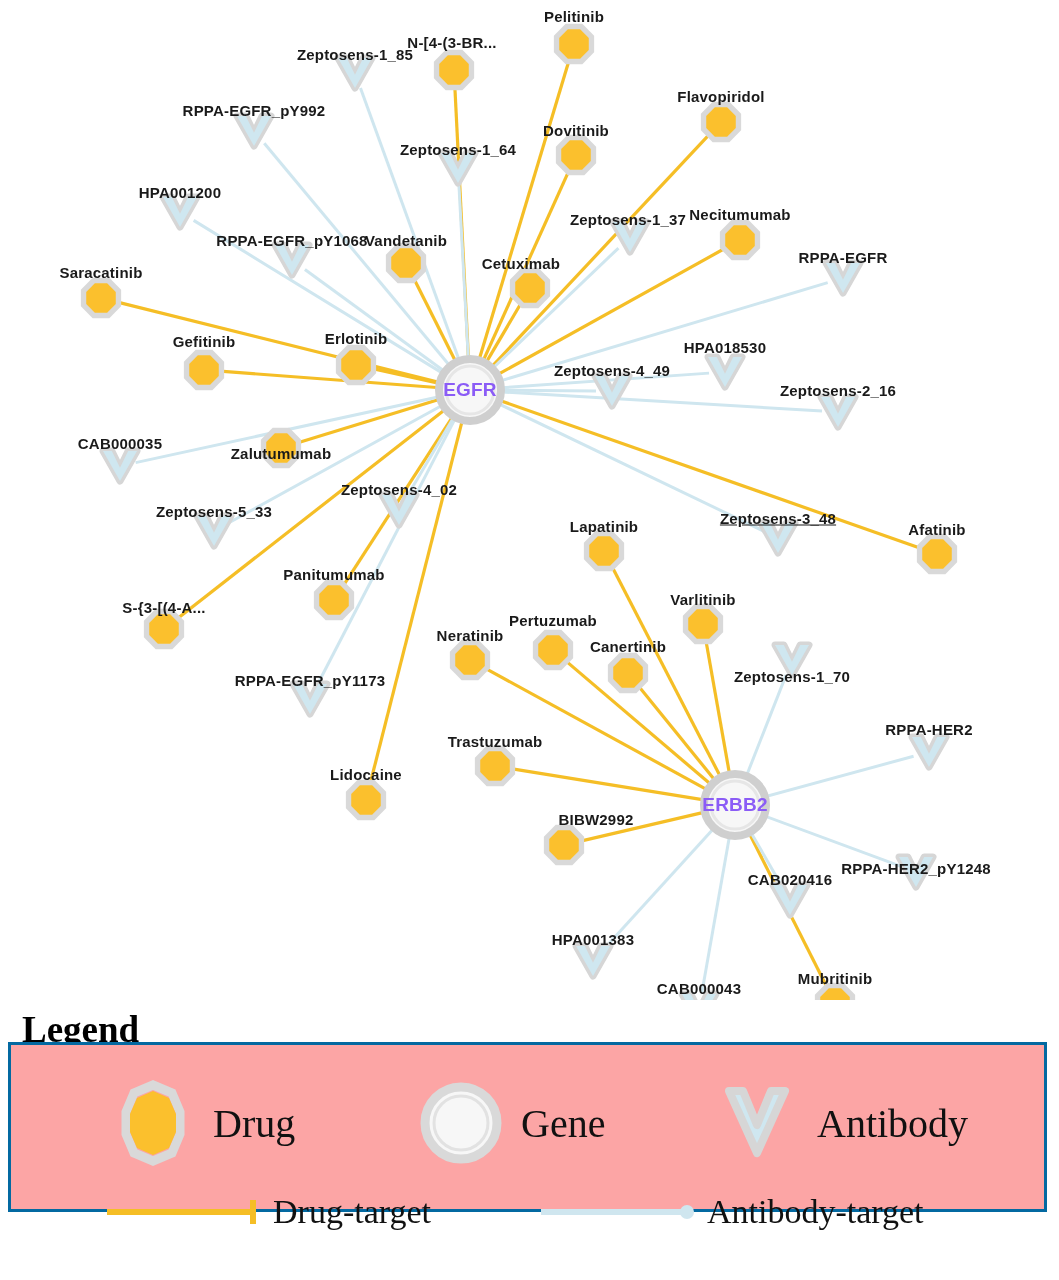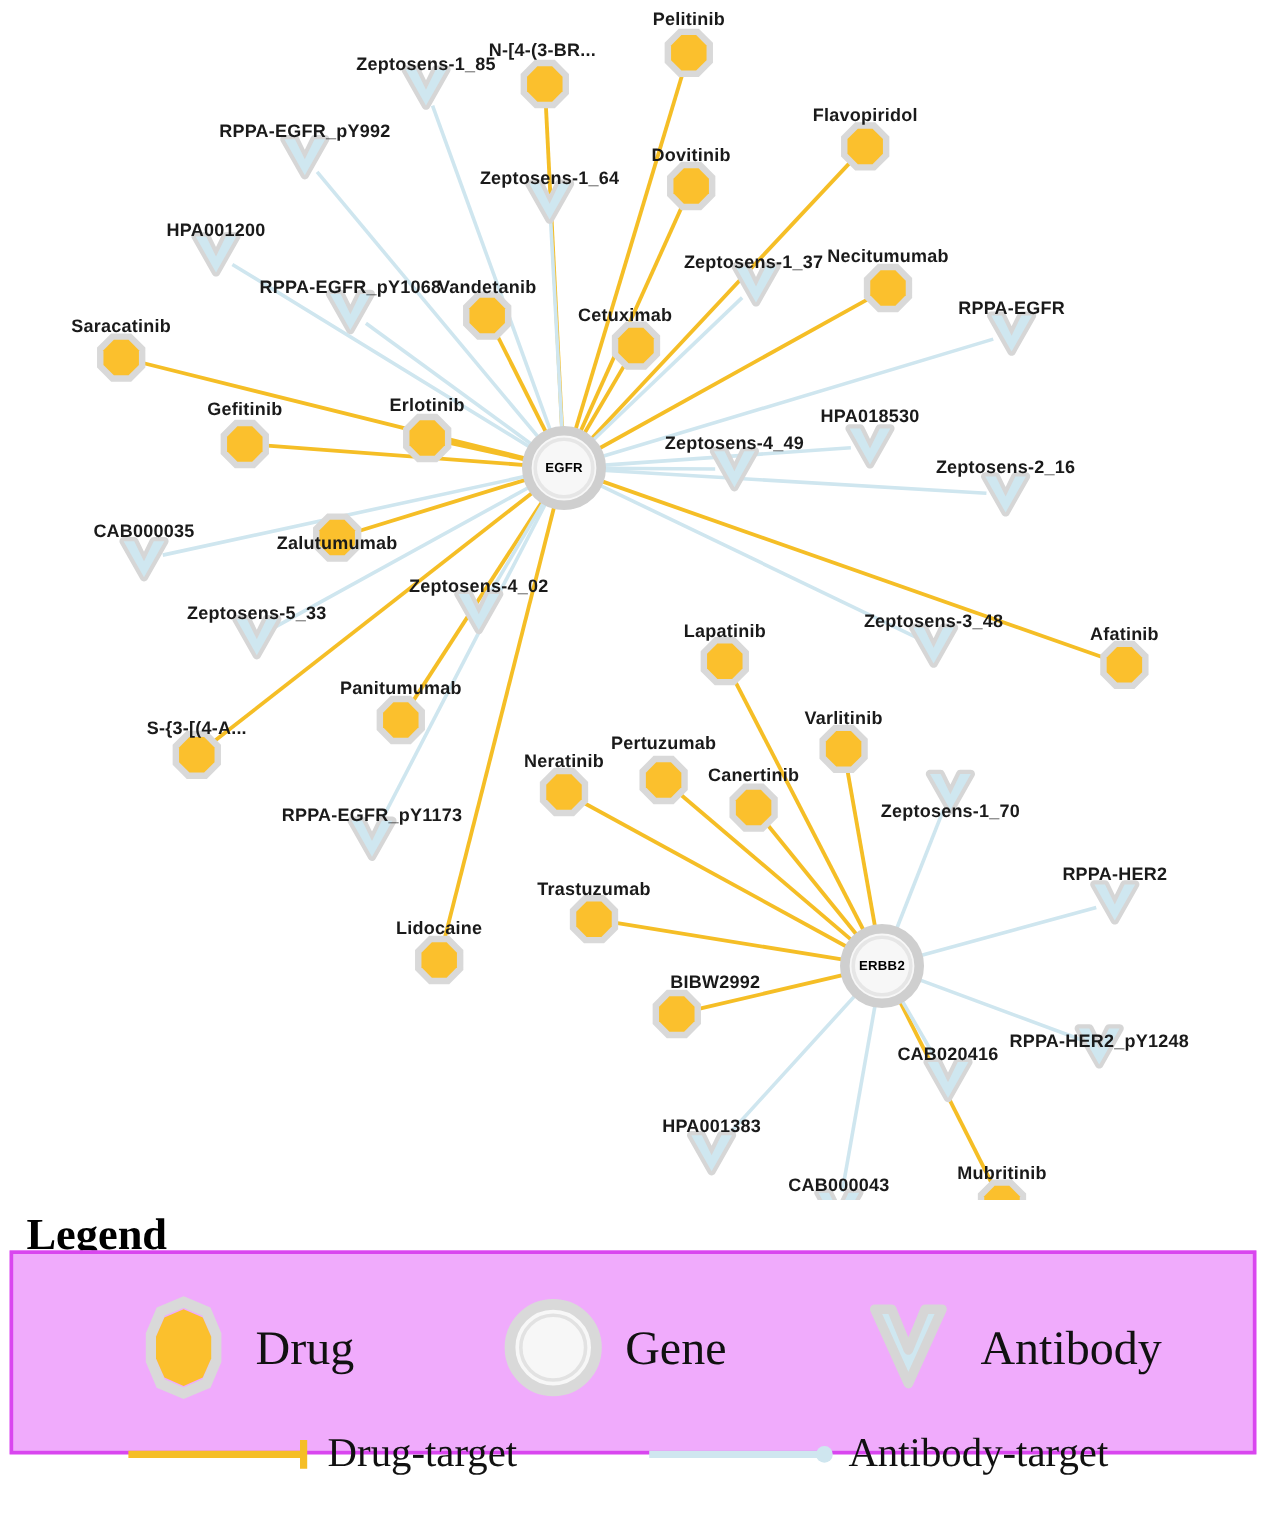--- a/index.html
+++ b/index.html
@@ -25,43 +25,43 @@
     position: absolute;
     font-family: "Liberation Sans", sans-serif;
     font-weight: bold;
     font-size: 15px;
     color: #1a1a1a;
     white-space: nowrap;
     transform: translate(-50%, -50%);
     letter-spacing: 0.2px;
   }
   .gene-label {
-    font-size: 11px;
+    font-size: 19px;
     font-weight: bold;
-    color: #000000;
+    color: #8b5cf6;
   }
   
   #legend-title {
     position: absolute;
     left: 22px;
     top: 992px;
     font-family: "Liberation Serif", serif;
     font-size: 37px;
     font-weight: bold;
     color: #000;
     margin-top: 16px;
   }
   #legend-box {
     position: absolute;
     left: 8px;
     top: 1042px;
     width: 1039px;
     height: 170px;
-    border: 3px solid #d946ef;
-    background: #f0abfc;
+    border: 3px solid #0369a1;
+    background: #fca5a5;
     box-sizing: border-box;
   }
   .legend-row1 {
     position: absolute;
     left: 0;
     top: 18px;
     width: 100%;
     height: 110px;
   }
   .legend-item {
@@ -265,21 +265,21 @@
       <div class="node-label" style="left: 180px; top: 192px;">HPA001200</div>
       <div class="node-label" style="left: 628px; top: 219px;">Zeptosens-1_37</div>
       <div class="node-label" style="left: 292px; top: 240px;">RPPA-EGFR_pY1068</div>
       <div class="node-label" style="left: 843px; top: 257px;">RPPA-EGFR</div>
       <div class="node-label" style="left: 725px; top: 347px;">HPA018530</div>
       <div class="node-label" style="left: 612px; top: 370px;">Zeptosens-4_49</div>
       <div class="node-label" style="left: 838px; top: 390px;">Zeptosens-2_16</div>
       <div class="node-label" style="left: 120px; top: 443px;">CAB000035</div>
       <div class="node-label" style="left: 399px; top: 489px;">Zeptosens-4_02</div>
       <div class="node-label" style="left: 214px; top: 511px;">Zeptosens-5_33</div>
-      <div class="node-label" style="left: 778px; top: 518px;">Zeptosens-3_48</div>
+      <div class="node-label" style="left: 778px; top: 518px; text-decoration: underline;">Zeptosens-3_48</div>
       <div class="node-label" style="left: 792px; top: 676px;">Zeptosens-1_70</div>
       <div class="node-label" style="left: 310px; top: 680px;">RPPA-EGFR_pY1173</div>
       <div class="node-label" style="left: 929px; top: 729px;">RPPA-HER2</div>
       <div class="node-label" style="left: 916px; top: 852px; margin-top: 16px;">RPPA-HER2_pY1248</div>
       <div class="node-label" style="left: 790px; top: 879px;">CAB020416</div>
       <div class="node-label" style="left: 593px; top: 939px;">HPA001383</div>
       <div class="node-label" style="left: 699px; top: 988px;">CAB000043</div>
       <div class="node-label gene-label" style="left: 470px; top: 390px;">EGFR</div>
       <div class="node-label gene-label" style="left: 735px; top: 805px;">ERBB2</div>
     </div>

